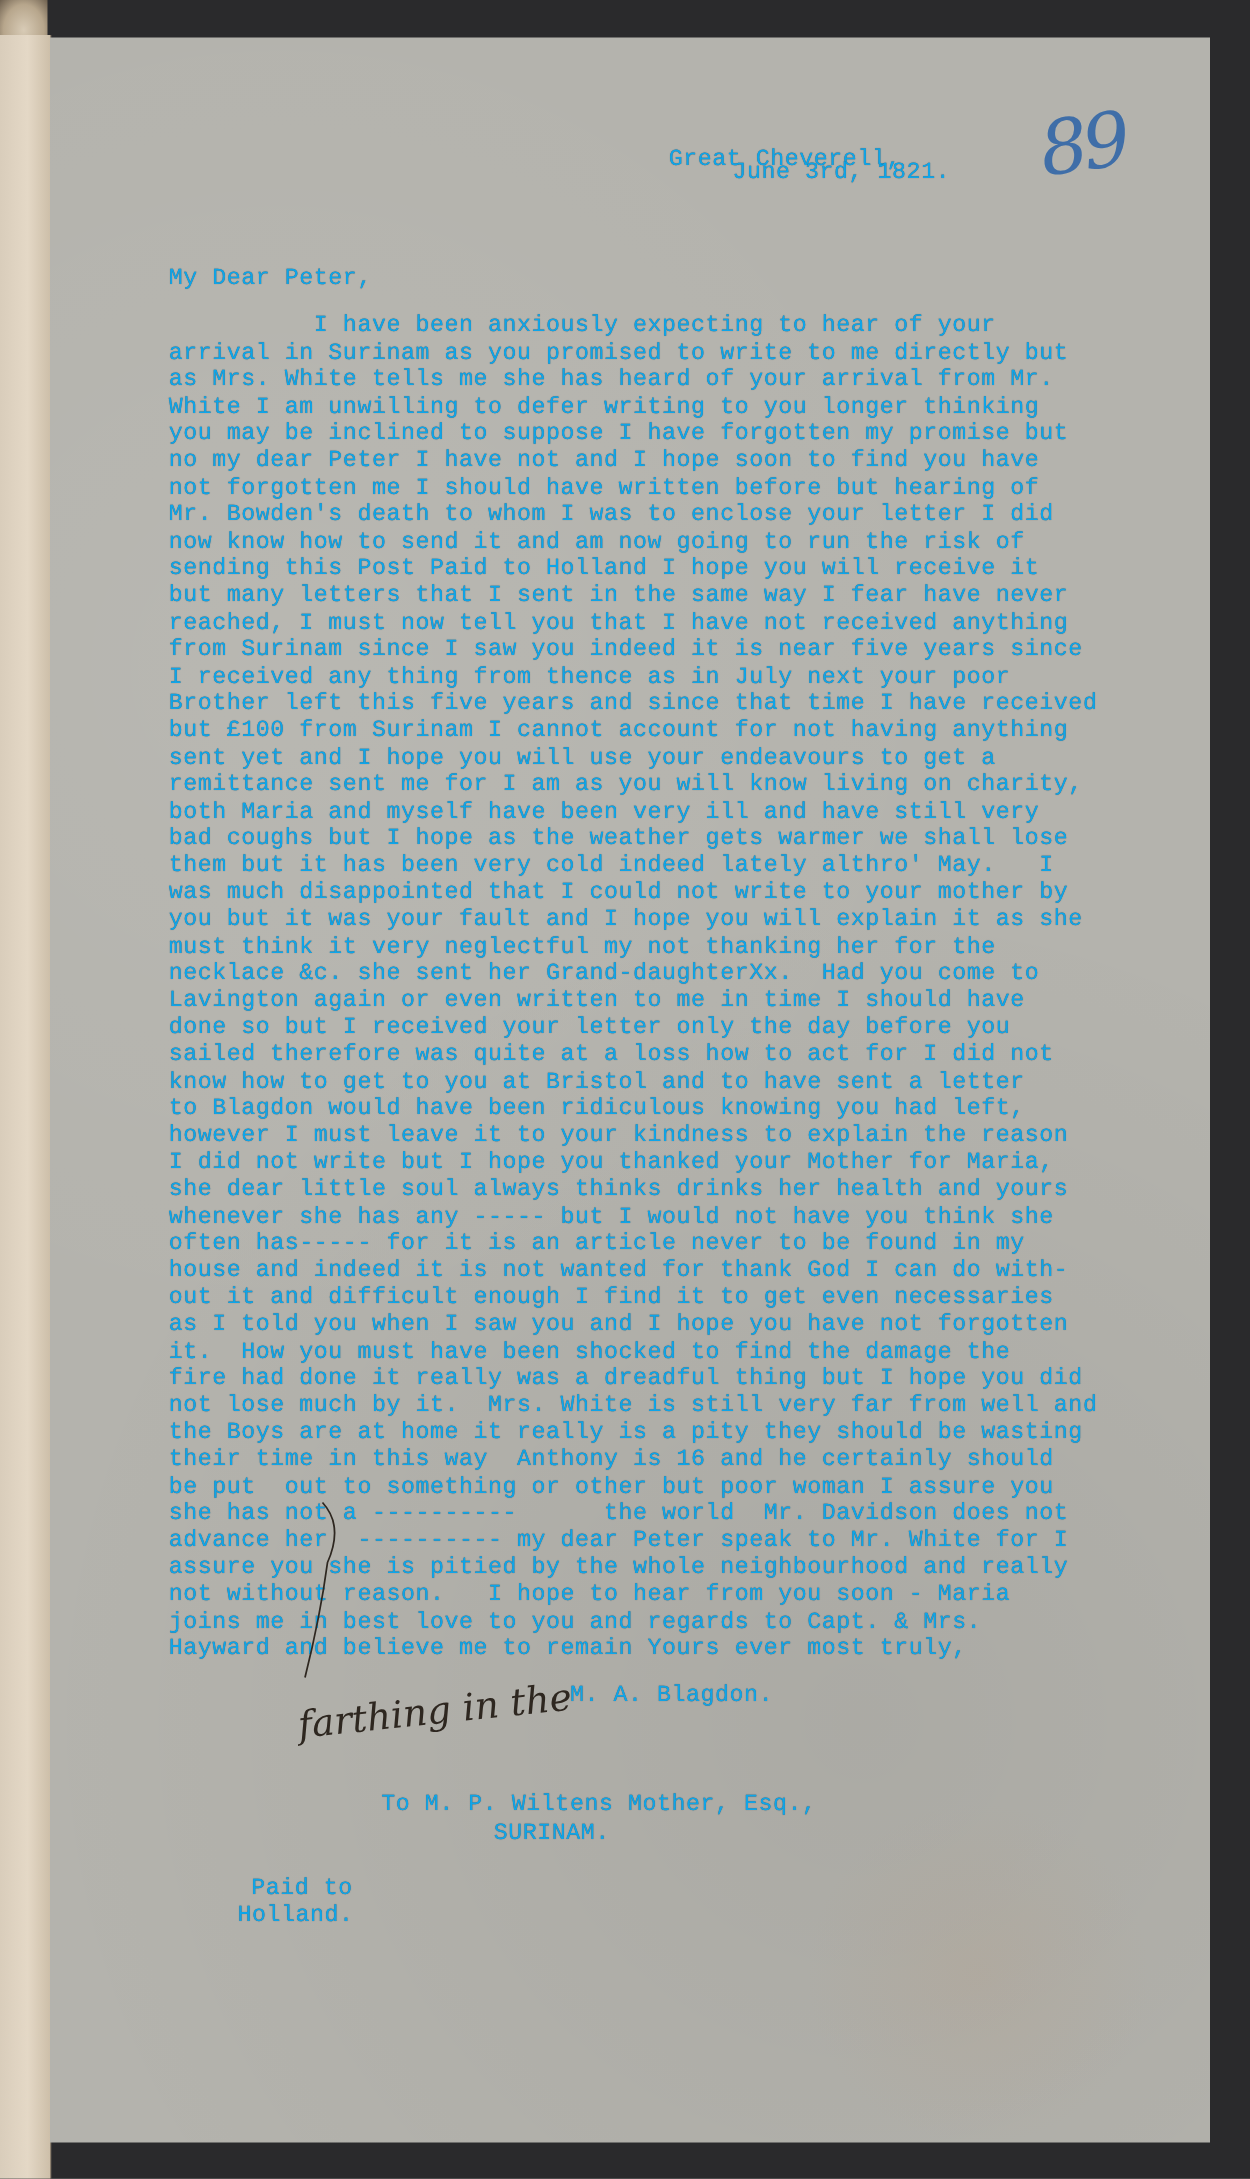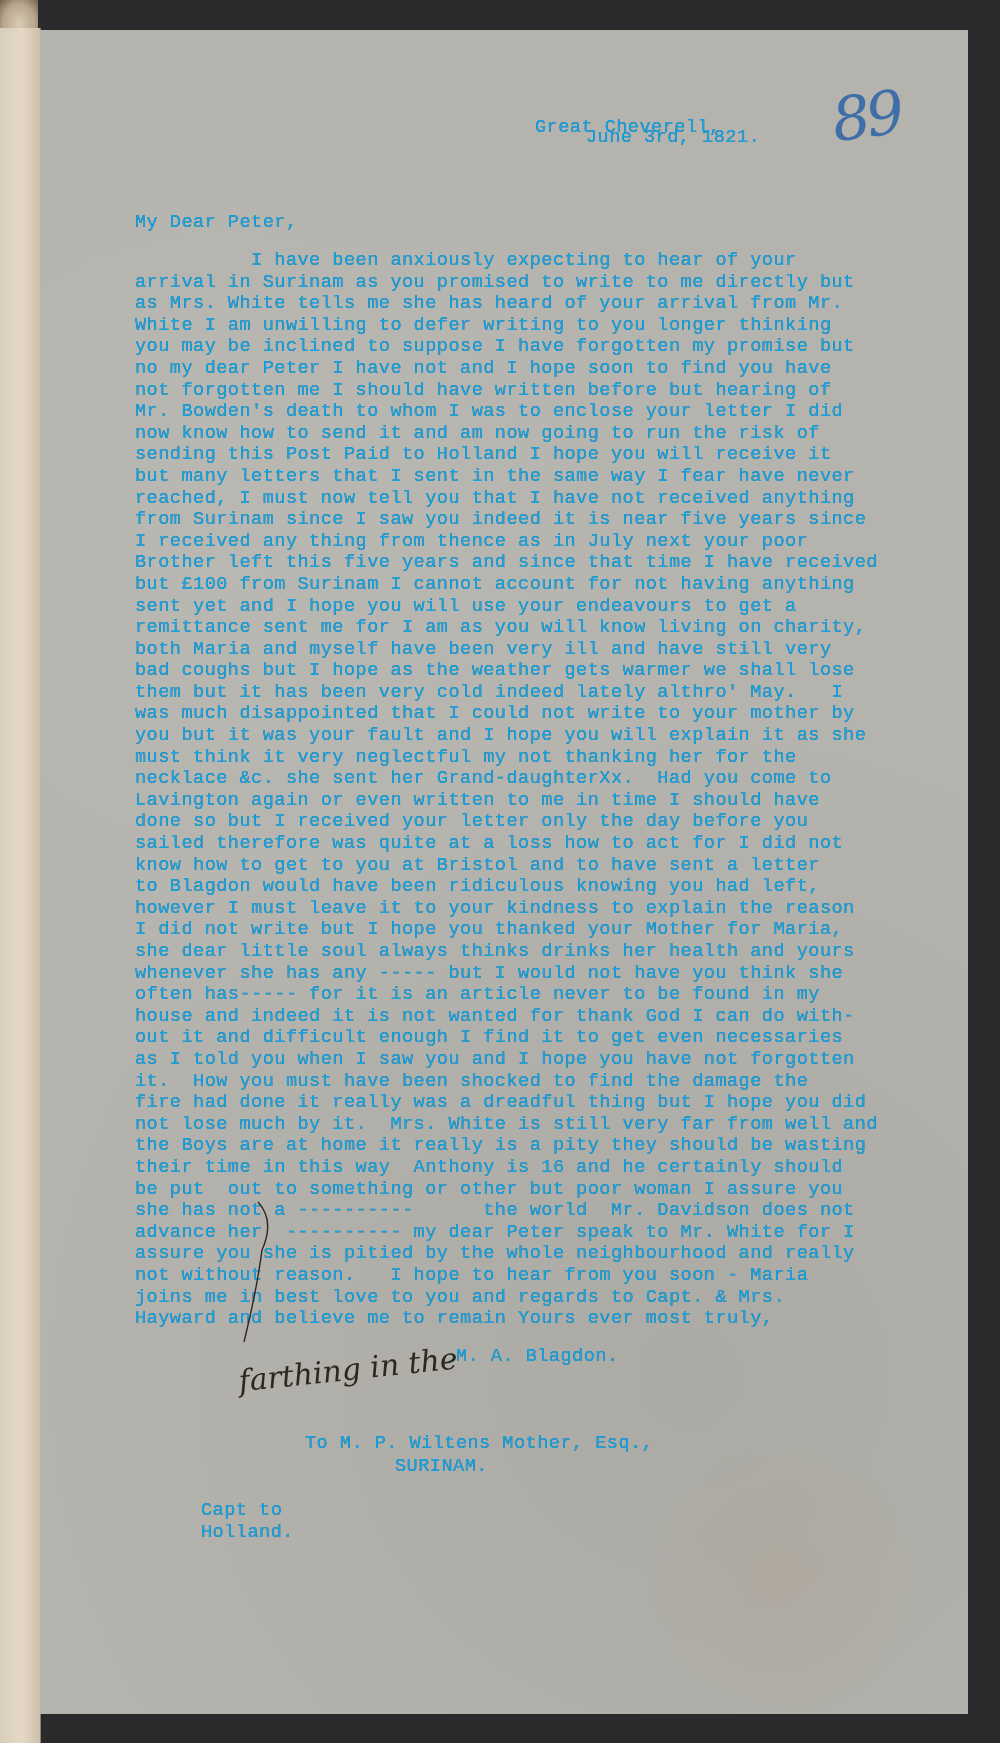--- a/index.html
+++ b/index.html
@@ -30,21 +30,21 @@
     letter-spacing:0.45px; white-space:pre; text-shadow:0 0 0.6px rgba(40,38,35,0.7);
   }
   .place { left:535px; top:117px; }
   .date  { left:586px; top:127px; }
   .salutation { left:135px; top:212px; }
   .body-text { left:135px; top:250px;font-family:Liberation Mono, monospace; }
   .signature { left:456px; top:1346px; }
   .addr1 { left:305px; top:1433px; }
   .addr2 { left:395px; top:1456px; }
   .paid1 { left:201px; top:1500px; }
-  .paid2 { left:201px; top:1522px; }
+  .paid2 { left:190px; top:1522px; }
   .folio {
     position:absolute; left:832px; top:86px; color:#3f6ea8;
     font-family:"DejaVu Serif",serif; font-style:italic; font-size:60px;
     line-height:60px; transform:rotate(-8deg); letter-spacing:-4px;
   }
   .hand {
     position:absolute; left:238px; top:1352px; color:#2e2720;
     font-family:"DejaVu Serif",serif; font-style:italic; font-size:30px;
     transform:rotate(-6deg);
   }
@@ -68,14 +68,14 @@
 
 <svg class="stroke" width="1000" height="1743">
   <path d="M258 1202 C 270 1215, 270 1232, 262 1250 C 258 1280, 252 1310, 244 1342" stroke="#2e2720" stroke-width="1.4" fill="none"></path>
 </svg>
 
 <div class="hand">farthing in the</div>
 
 <div class="type signature">M. A. Blagdon.</div>
 <div class="type addr1">To M. P. Wiltens Mother, Esq.,</div>
 <div class="type addr2">SURINAM.</div>
-<div class="type paid1">Capt to</div>
+<div class="type paid1">Paid to</div>
 <div class="type paid2">Holland.</div>
 
 </body></html>

